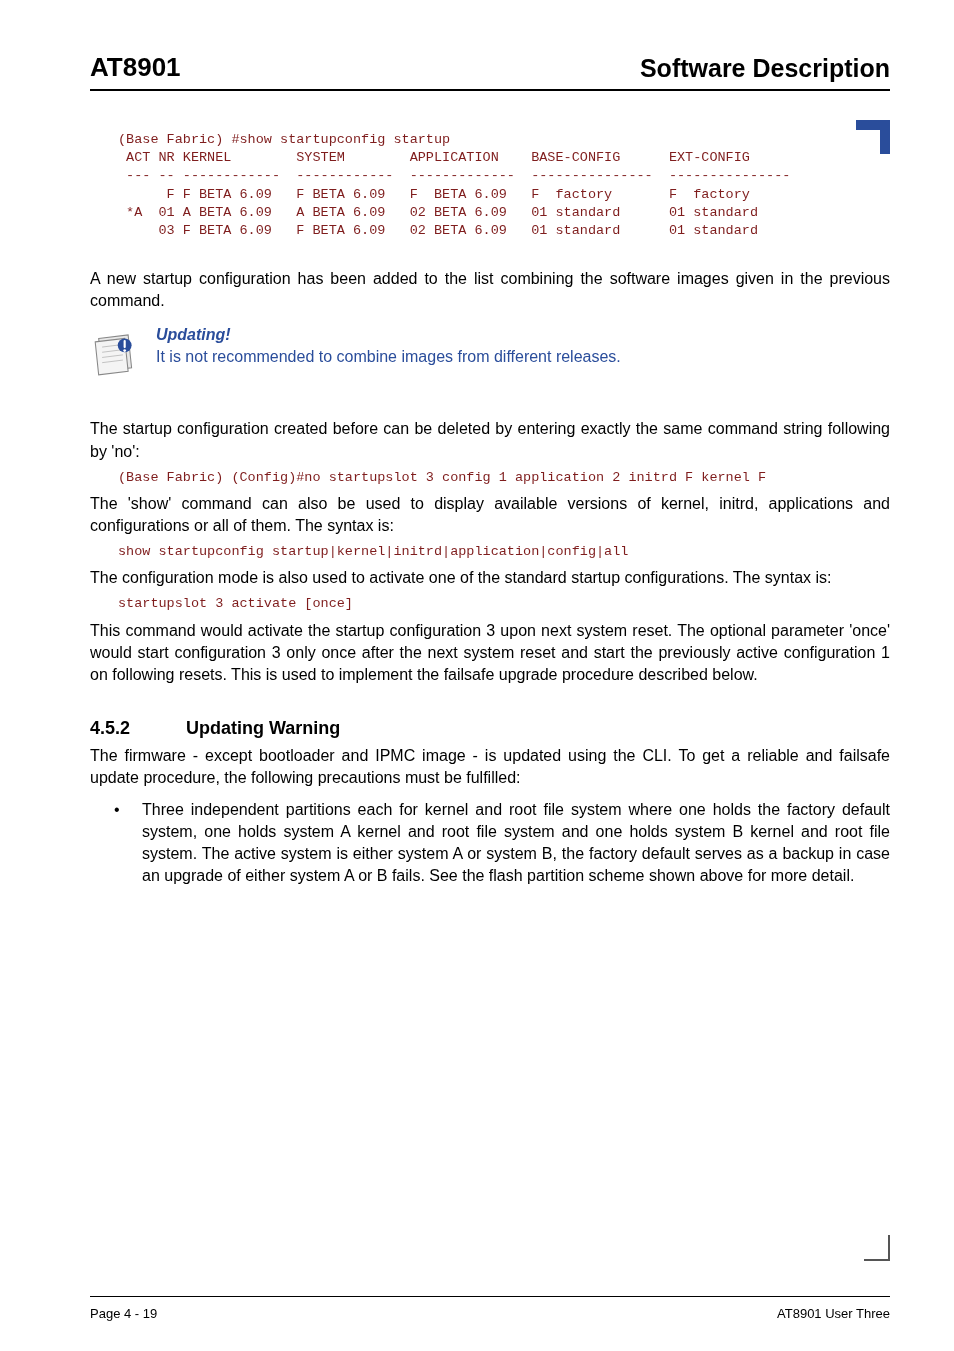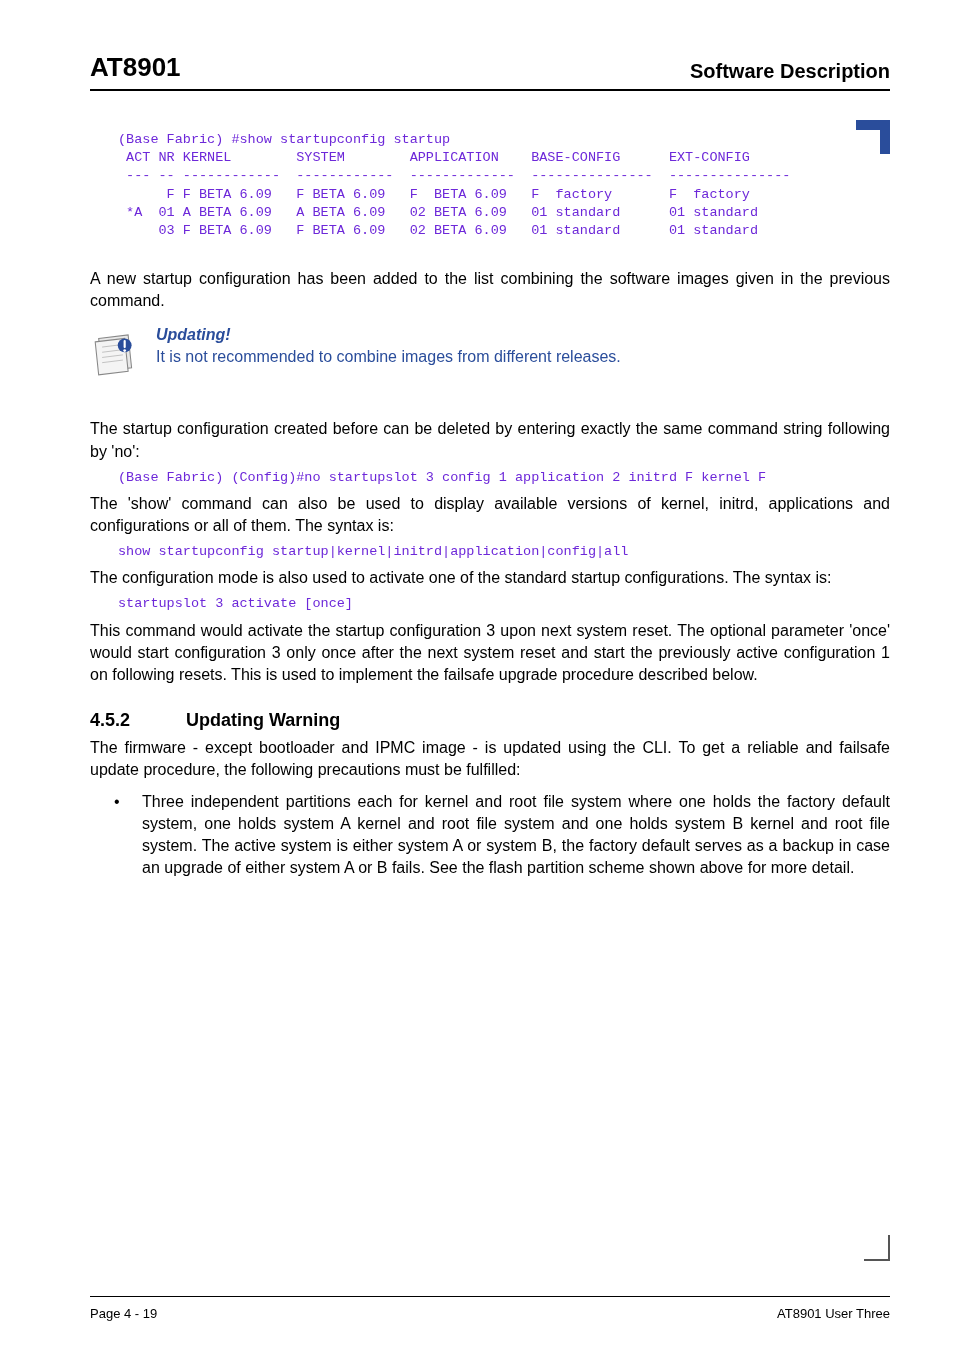--- a/index.html
+++ b/index.html
@@ -23,21 +23,21 @@
     justify-content: space-between;
     align-items: flex-end;
     border-bottom: 2px solid #000;
     padding-bottom: 6px;
   }
   .hdr-left {
     font-size: 26px;
     font-weight: 700;
   }
   .hdr-right {
-    font-size: 20px;
+    font-size: 25px;
     font-weight: 700;
   }
 
   
   .corner-tr {
     position: absolute;
     top: 120px;
     right: 64px;
     width: 34px;
     height: 34px;
@@ -83,21 +83,21 @@
     height: 26px;
     background: #555;
   }
 
   
   .codeblock, .codeline {
     font-family: "Courier New", Courier, monospace;
     font-size: 13.5px;
     line-height: 1.35;
     white-space: pre;
-    color: #6d28d9;
+    color: #7f1d1d;
     margin-left: 28px;
   }
   .codeblock { margin-top: 40px; margin-bottom: 28px; }
   .codeline  { margin-top: 6px; margin-bottom: 6px; }
 
   .body-text {
     font-size: 16px;
     line-height: 1.38;
     text-align: justify;
   }
@@ -125,21 +125,21 @@
   }
   .warn-text {
     color: #2a4d9b;
     font-size: 16px;
   }
 
   
   .sec-head {
     display: flex;
     align-items: baseline;
-    margin-top: 24px;
+    margin-top: 32px;
     margin-bottom: 6px;
     font-weight: 700;
     font-size: 18px;
   }
   .sec-num { width: 96px; }
 
   
   .bullet {
     display: flex;
     margin-top: 10px;

